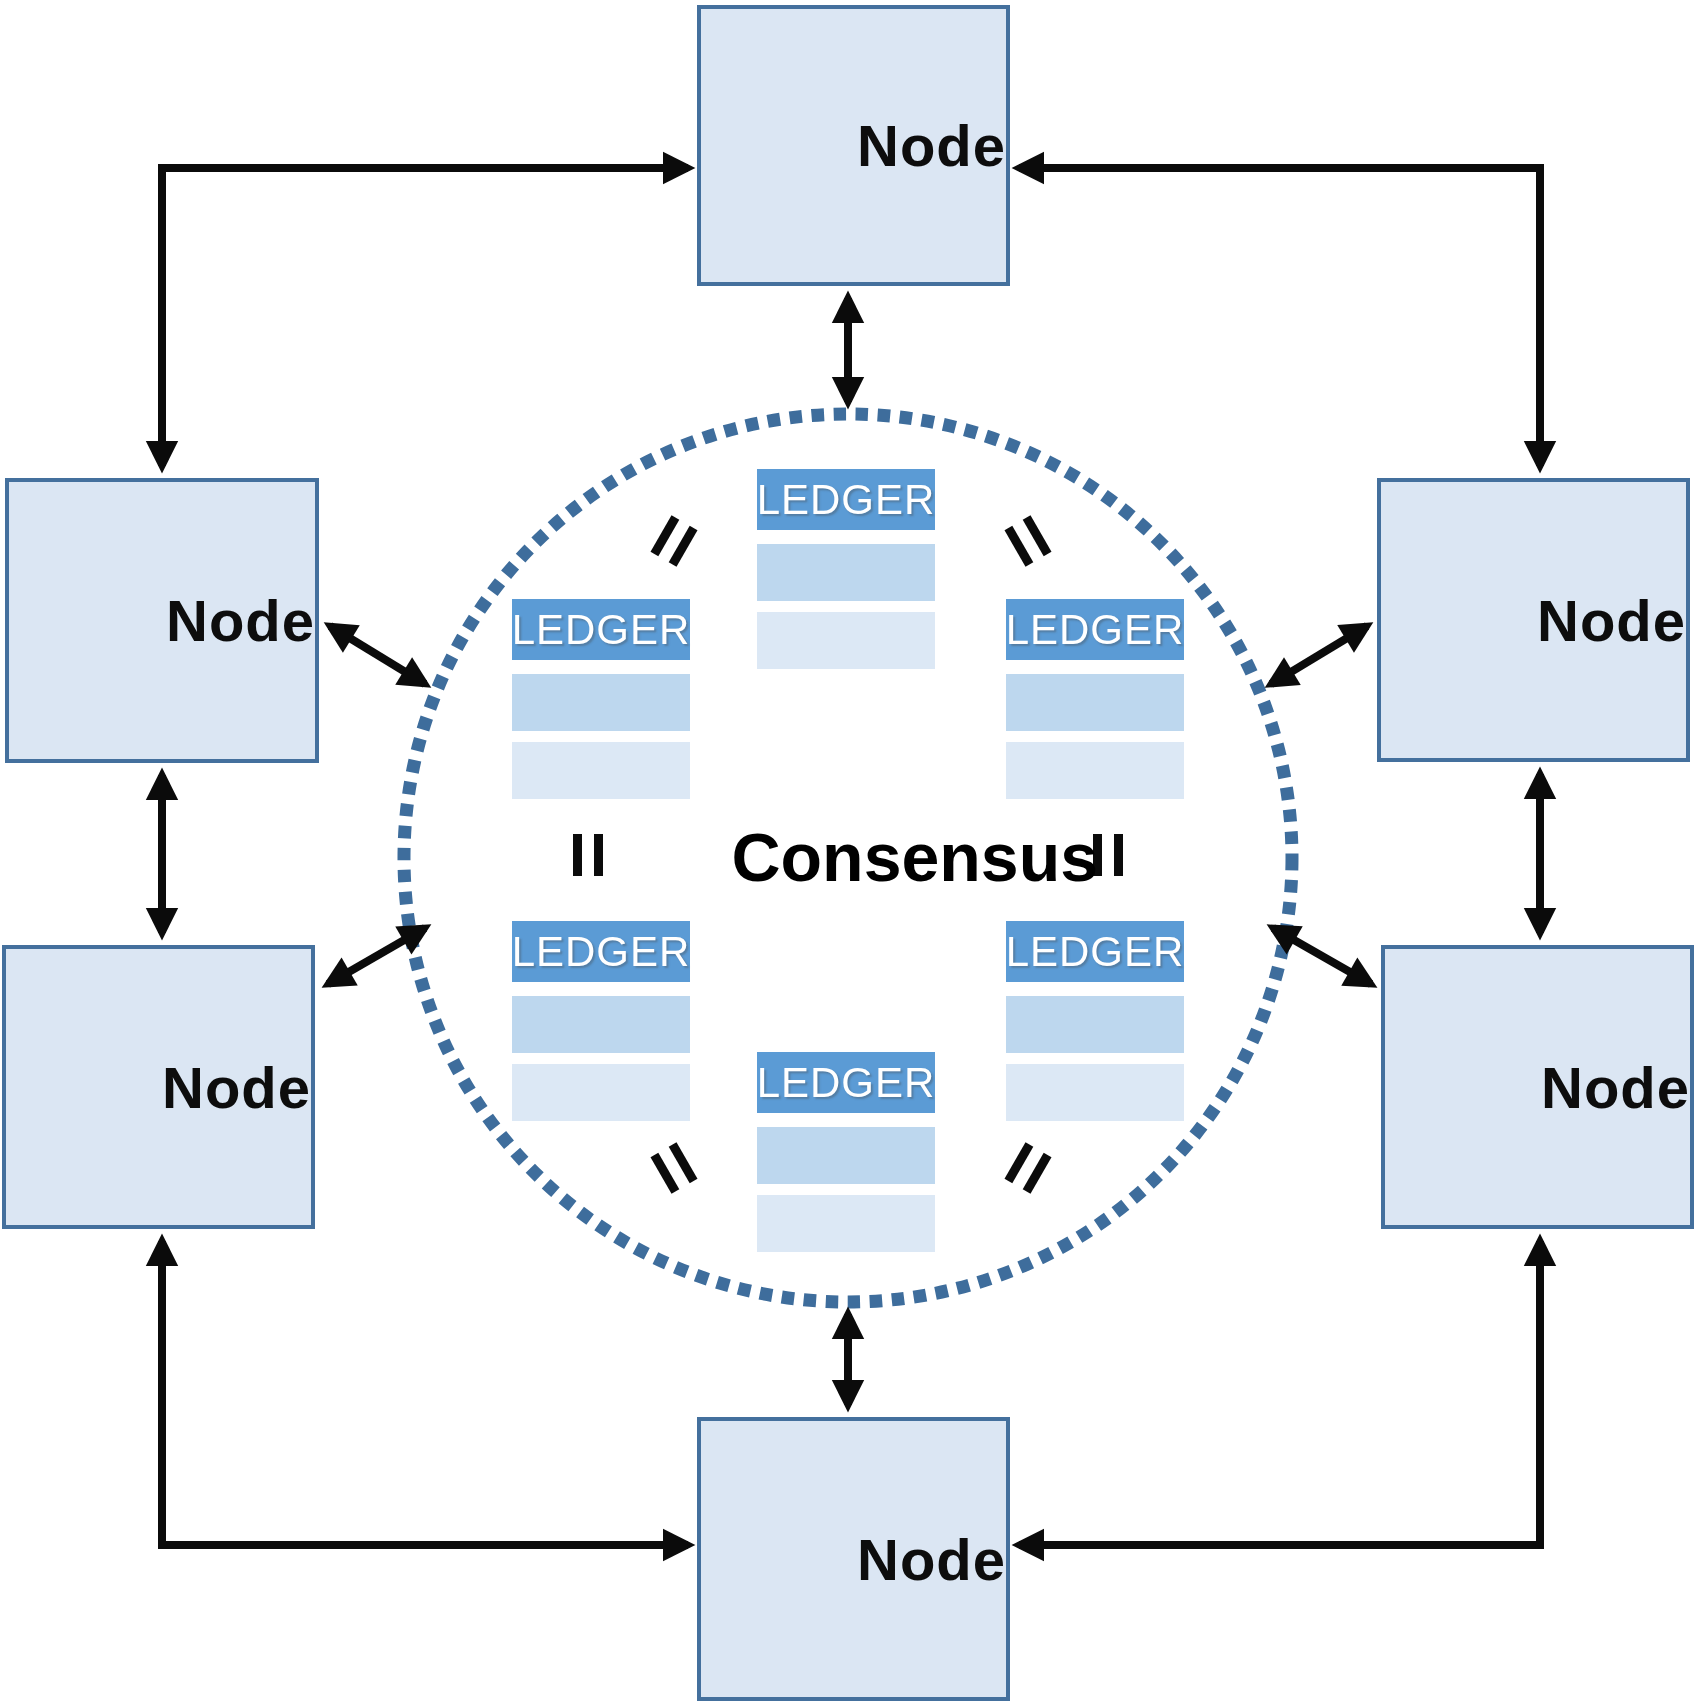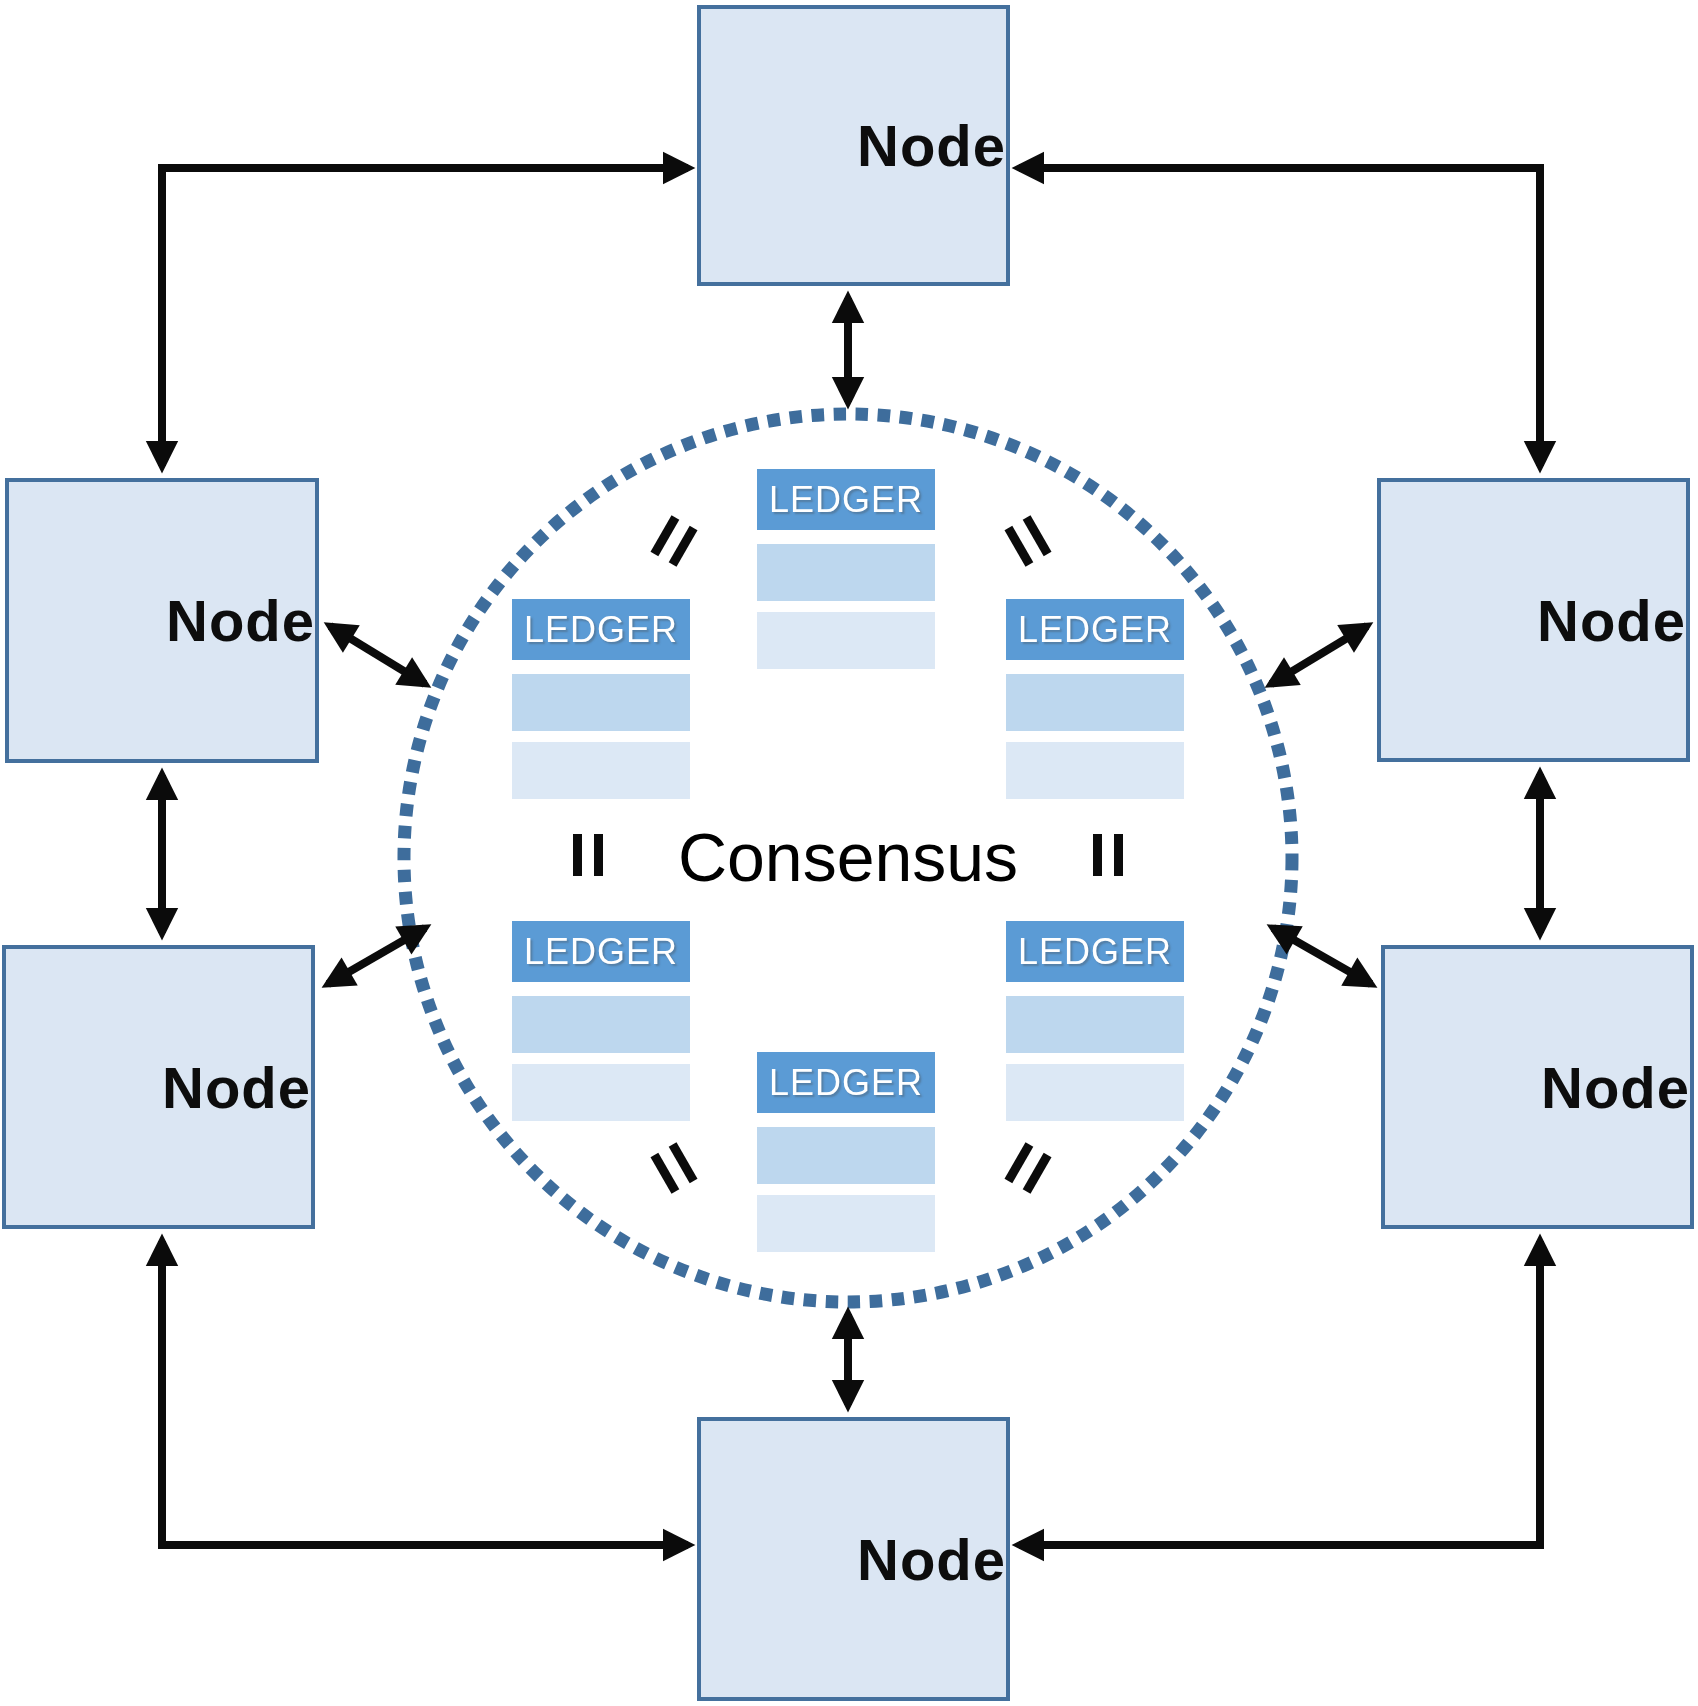--- a/index.html
+++ b/index.html
@@ -42,21 +42,21 @@
   #node-bottom { left: 697px;  top: 1417px; width: 313px; height: 284px; }
 
   .ledger {
     position: absolute;
     width: 178px;
   }
   .ledger-header {
     height: 61px;
     background: var(--ledger-header-bg, #5b9bd5);
     color: var(--ledger-header-text, #ffffff);
-    font-size: 36px;
+    font-size: 42px;
     font-weight: 400;
     letter-spacing: 1px;
     display: flex;
     align-items: center;
     justify-content: center;
     text-shadow: 2px 2px 2px rgba(70,70,70,0.35);
   }
   .ledger-row { height: 57px; }
   .ledger-row.r1 { margin-top: 14px; background: var(--ledger-row-1, #bdd7ee); }
   .ledger-row.r2 { margin-top: 11px; background: var(--ledger-row-2, #dce8f5); }
@@ -66,23 +66,23 @@
   #ledger-ur     { left: 1006px; top: 599px; }
   #ledger-ll     { left: 512px;  top: 921px; }
   #ledger-lr     { left: 1006px; top: 921px; }
   #ledger-bottom { left: 757px;  top: 1052px; }
 
   .consensus-label {
     position: absolute;
     left: 598px;
     top: 818px;
     width: 500px;
-    text-align: center;
+    text-align: right;
     font-size: 68px;
-    font-weight: 400;
+    font-weight: 700;
     color: var(--consensus-text, #000000);
   }
 
   .eq {
     position: absolute;
     width: 42px;
     height: 30px;
     display: flex;
     flex-direction: column;
     justify-content: space-between;

